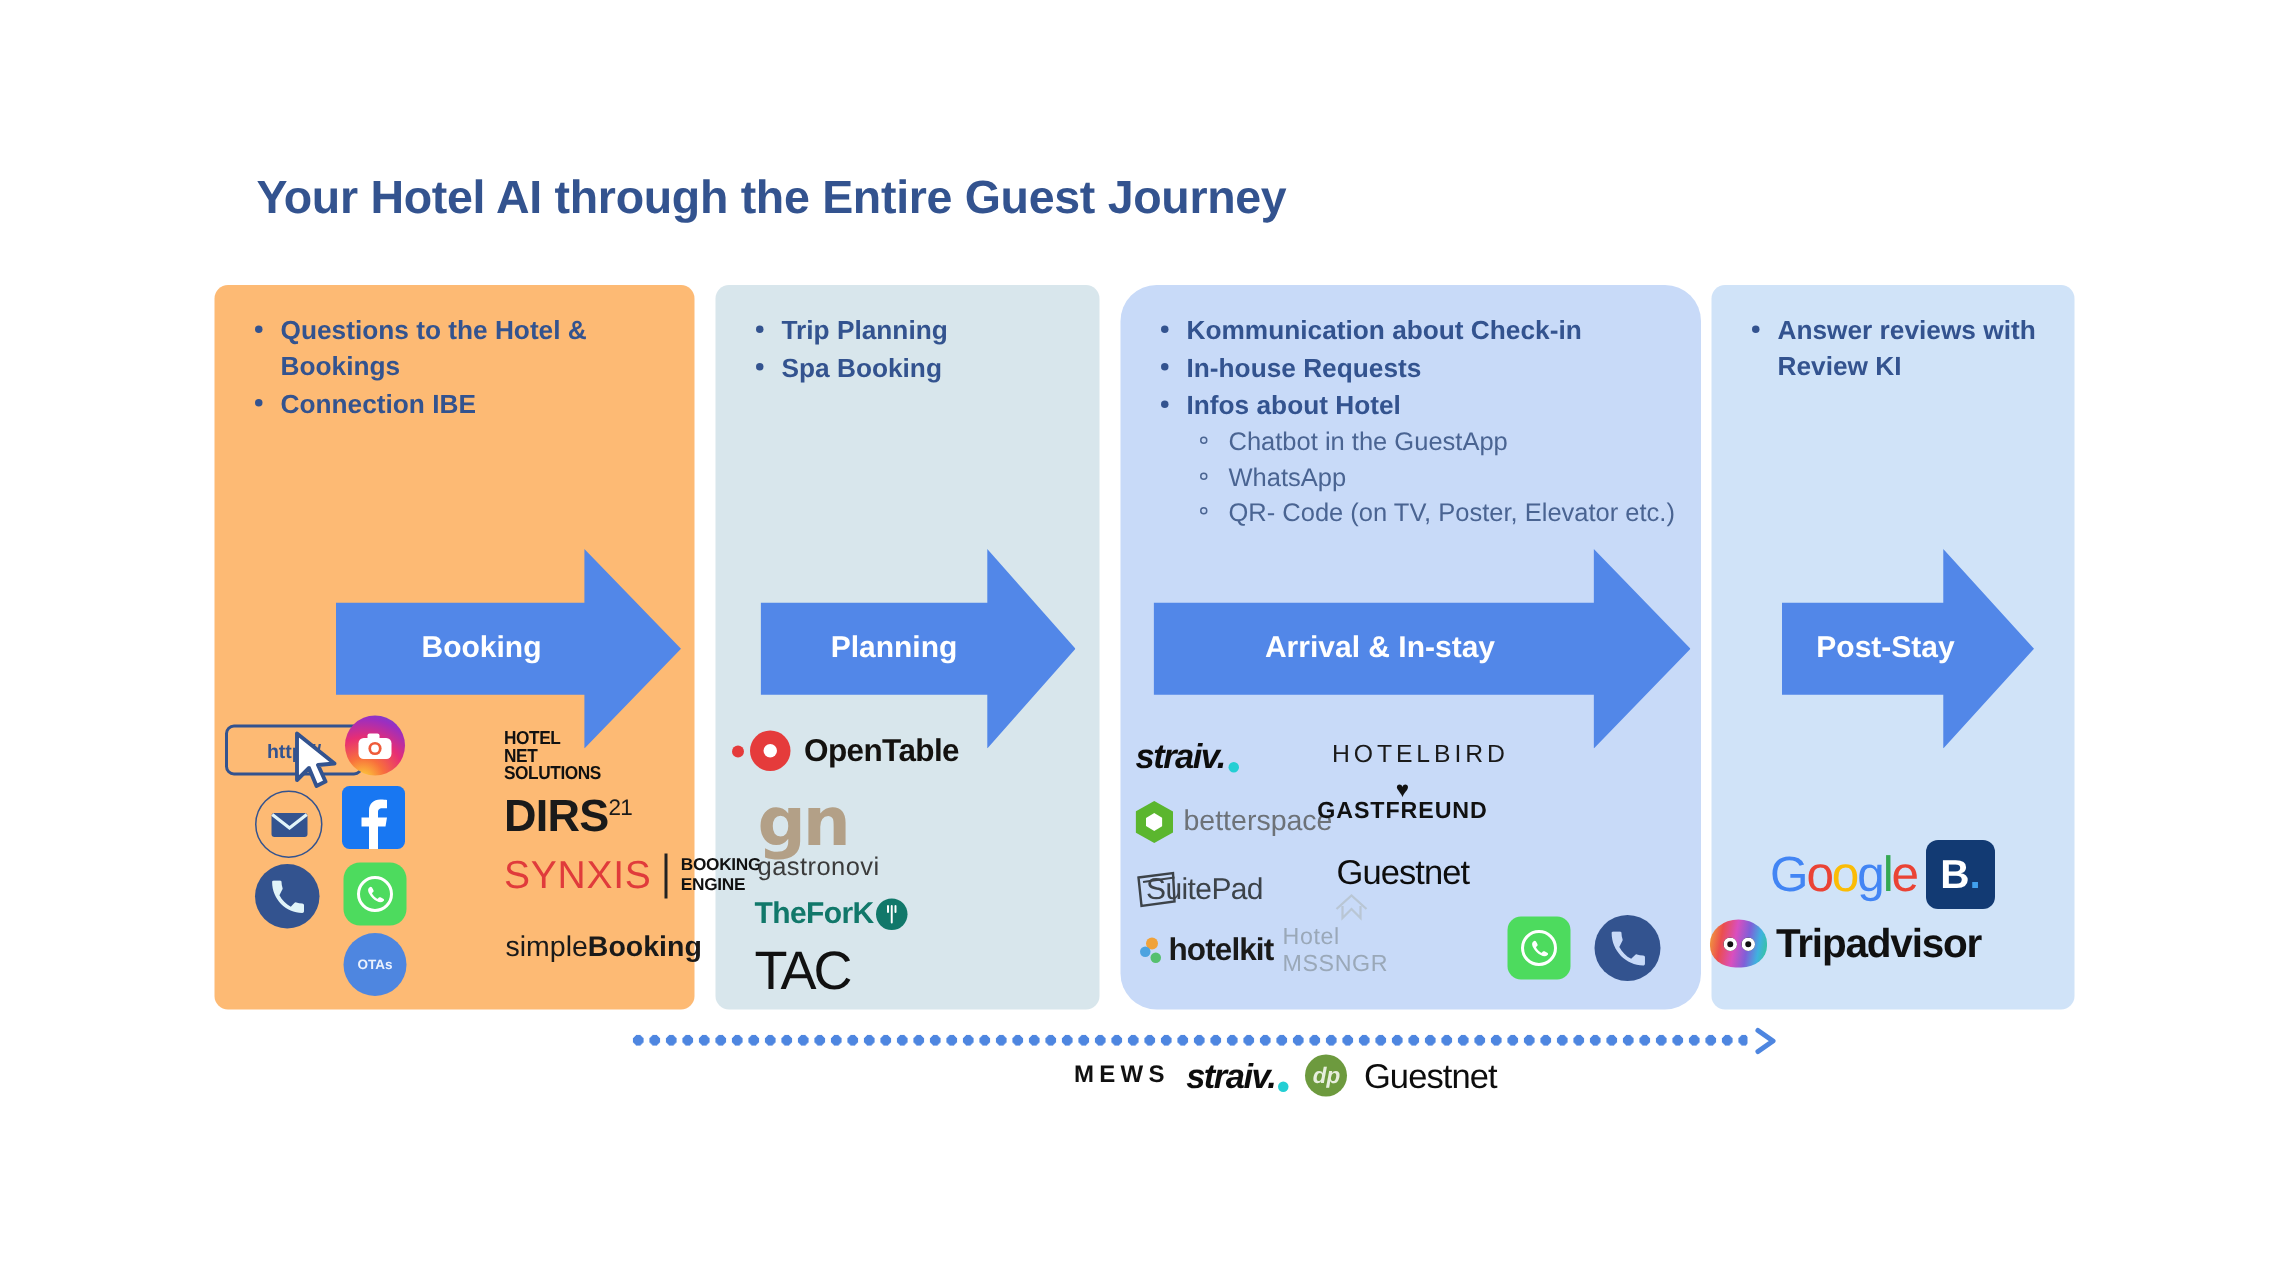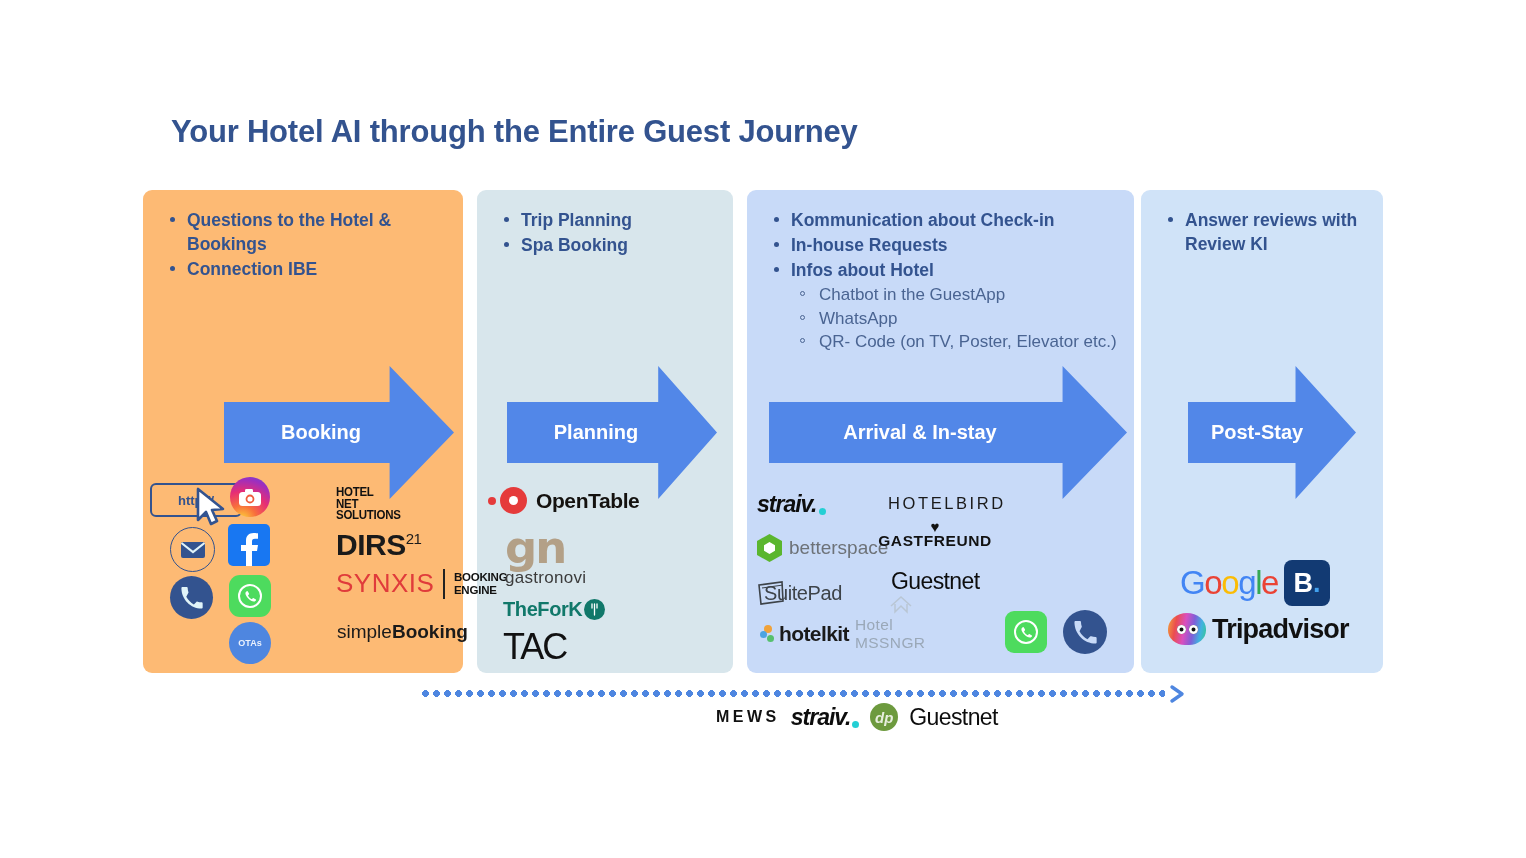--- a/index.html
+++ b/index.html
@@ -166,21 +166,21 @@
 
   <div class="panel" id="panel-1" style="background: rgb(216, 230, 236);">
     <div class="bullets">
       <ul class="lvl1">
         <li><span>Trip Planning</span></li>
         <li><span>Spa Booking</span></li>
       </ul>
     </div>
   </div>
 
-  <div class="panel" id="panel-2" style="background: rgb(200, 218, 248);">
+  <div class="panel" id="panel-2" style="background: rgb(200, 218, 248); border-radius: 24px;">
     <div class="bullets">
       <ul class="lvl1">
         <li><span>Kommunication about Check-in</span></li>
         <li><span>In-house Requests</span></li>
         <li><span>Infos about Hotel</span>
           <ul class="lvl2">
             <li><span>Chatbot in the GuestApp</span></li>
             <li><span>WhatsApp</span></li>
             <li><span>QR- Code (on TV, Poster, Elevator etc.)</span></li>
           </ul>
@@ -372,21 +372,21 @@
     <div class="google">
       <span style="color:#4285f4">G</span><span style="color:#ea4335">o</span><span style="color:#fbbc05">o</span><span style="color:#4285f4">g</span><span style="color:#34a853">l</span><span style="color:#ea4335">e</span>
     </div>
   </div>
   <div class="logo" style="left:1284px;top:560px;">
     <div class="bkg">
         <span>B</span>
         <span class="d">.</span>
       </div>
   </div>
-  <div class="logo" style="left:1168px;top:613px;text-align:right;">
+  <div class="logo" style="left:1140px;top:613px;text-align:right;">
     <div class="ta-owl">
         <i></i>
         <i></i>
       </div>
     <div class="tripadvisor">Tripadvisor</div>
   </div>
 
   <div class="dotline"></div>
   <svg class="dothead" viewBox="0 0 20 20">
     <path d="M4 3 L14 10 L4 17" fill="none" stroke="#4e86e0" stroke-width="3.4" stroke-linecap="round" stroke-linejoin="round"></path>

